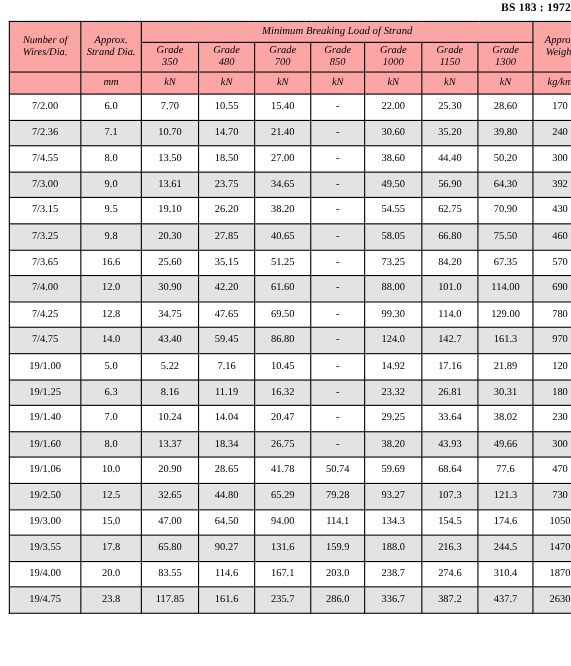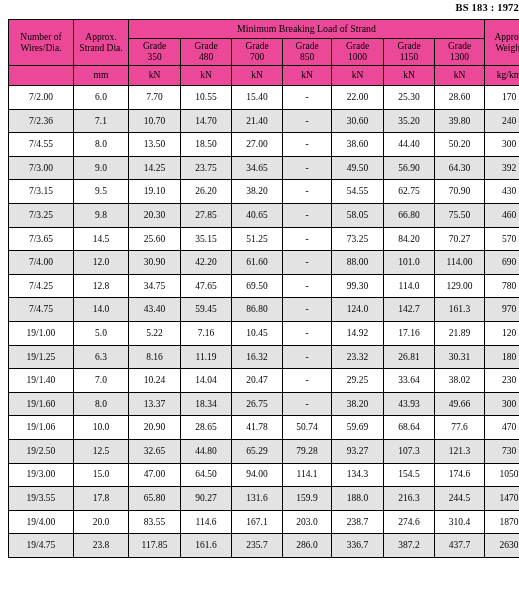--- a/index.html
+++ b/index.html
@@ -39,23 +39,24 @@
   table.spec td, table.spec th {
     border: 1px solid #000;
     text-align: center;
     vertical-align: middle;
     padding: 0;
     font-size: 9.5px;
     line-height: 1.12;
     font-weight: normal;
   }
   .hdr {
-    background: #ec4899;
+    background: #fca5a5;
     font-weight: bold;
     font-size: 9.6px;
+    font-style: italic;
   }
   .hdr.span-title {
     font-size: 9.8px;
     height: 18px;
   }
   .hdr.corner {
     height: 44px;
   }
   .hdr.grade {
     height: 26px;
@@ -186,21 +187,21 @@
           <td>27.00</td>
           <td>-</td>
           <td>38.60</td>
           <td>44.40</td>
           <td>50.20</td>
           <td>300</td>
         </tr>
         <tr class="shade">
           <td>7/3.00</td>
           <td>9.0</td>
-          <td>14.25</td>
+          <td>13.61</td>
           <td>23.75</td>
           <td>34.65</td>
           <td>-</td>
           <td>49.50</td>
           <td>56.90</td>
           <td>64.30</td>
           <td>392</td>
         </tr>
         <tr class="plain">
           <td>7/3.15</td>
@@ -221,28 +222,28 @@
           <td>27.85</td>
           <td>40.65</td>
           <td>-</td>
           <td>58.05</td>
           <td>66.80</td>
           <td>75.50</td>
           <td>460</td>
         </tr>
         <tr class="plain">
           <td>7/3.65</td>
-          <td>14.5</td>
+          <td>16.6</td>
           <td>25.60</td>
           <td>35.15</td>
           <td>51.25</td>
           <td>-</td>
           <td>73.25</td>
           <td>84.20</td>
-          <td>70.27</td>
+          <td>67.35</td>
           <td>570</td>
         </tr>
         <tr class="shade">
           <td>7/4.00</td>
           <td>12.0</td>
           <td>30.90</td>
           <td>42.20</td>
           <td>61.60</td>
           <td>-</td>
           <td>88.00</td>

